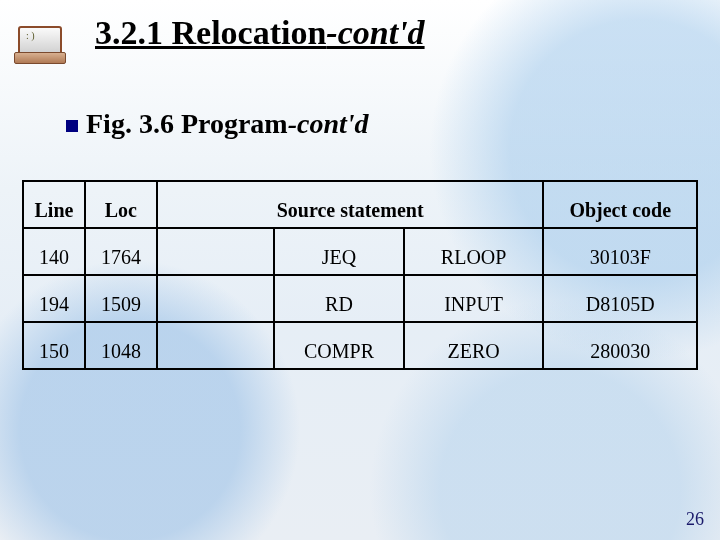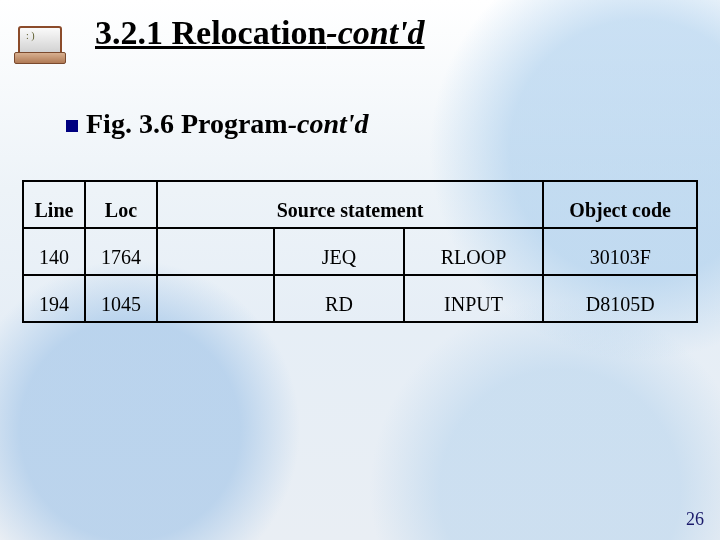--- a/index.html
+++ b/index.html
@@ -146,24 +146,32 @@
       <tr>
         <td>140</td>
         <td>1764</td>
         <td></td>
         <td>JEQ</td>
         <td>RLOOP</td>
         <td>30103F</td>
       </tr>
       <tr>
         <td>194</td>
-        <td>1045</td>
+        <td>1509</td>
         <td></td>
         <td>RD</td>
         <td>INPUT</td>
         <td>D8105D</td>
+      </tr>
+      <tr>
+        <td>150</td>
+        <td>1048</td>
+        <td></td>
+        <td>COMPR</td>
+        <td>ZERO</td>
+        <td>280030</td>
       </tr>
     </tbody>
   </table>
 
   <div class="pagenum">26</div>
 
 </div>
 
 </body></html>

